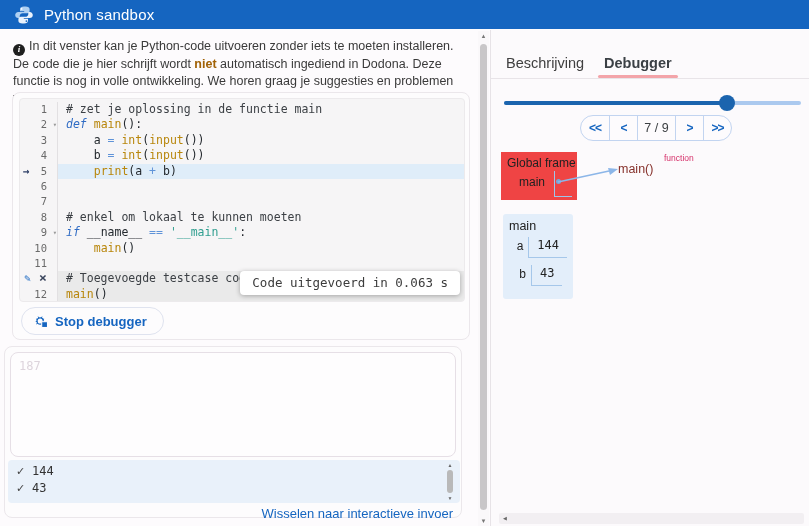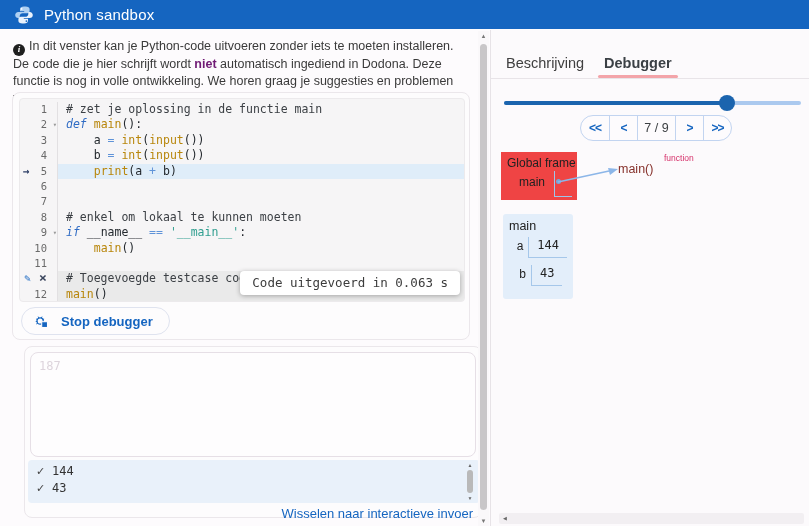--- a/index.html
+++ b/index.html
@@ -16,29 +16,29 @@
     position: absolute; left:0; top:0; width:809px; height:29px;
     background:#1565c0; display:flex; align-items:center; padding:0 14px;
   }
   .header .logo { width:20px; height:20px; margin-right:10px; flex:0 0 auto; }
   .header .title { color:#fff; font-size:15px; letter-spacing:.2px; }
 
   
   .left-panel { position:absolute; left:0; top:30px; width:478px; height:496px; background:#fdfbfd; }
 
   .info { position:absolute; left:13px; top:8px; width:452px; font-size:12.5px; line-height:17px; color:#3a3a3a; }
-  .info b { color:#701a75;text-align:right; }
+  .info b { color:#a16207;text-align:right; }
   .info .ib { display:inline-flex; width:12px; height:12px; border-radius:50%; background:#1f1f1f; color:#fff;
     font-size:9px; font-weight:bold; align-items:center; justify-content:center; margin-right:4px; vertical-align:-2px;
     font-family:"Liberation Serif", serif; font-style:italic;}
   .info a { color:#1565c0; text-decoration:none; cursor:pointer; }
 
   .card { position:absolute; border:1px solid #ebe7eb; border-radius:8px; background:#fdfcfd; }
   .editor-card { left:12px; top:62px; width:458px; height:248px; }
-  .io-card     { left:24px; top:316px; width:458px; height:172px; }
+  .io-card     { left:4px; top:316px; width:458px; height:172px; }
 
   
   .editor { position:absolute; left:6px; top:5px; width:446px; height:204px;
     background:#f6f5f6; border:1px solid #eceaec; border-radius:4px; overflow:hidden;
     font-family:"DejaVu Sans Mono", monospace; font-size:11.5px; padding-top:3px; }
   .ed-row { display:flex; height:15.4px; line-height:15.4px; }
   .gutter { position:relative; flex:0 0 38px; width:38px; border-right:1px solid #e2e0e2; color:#6a6a6a; }
   .lnum { position:absolute; right:10px; font-size:10.5px; }
   .fold { position:absolute; right:0px; top:1px; font-size:7px; color:#999; }
   .exec { position:absolute; left:3px; font-weight:bold; color:#2c3e66; font-size:11px; }
@@ -52,21 +52,21 @@
   .tk-kw { color:#2f6bc4; font-style:italic; }
   .tk-fn { color:#b8860b; }
   .tk-op { color:#5f93d8; }
   .tk-str { color:#2f9e8f; }
   .tk-pl { color:#24292e; }
 
   .tooltip { position:absolute; right:4px; bottom:6px; height:24px; line-height:24px; padding:0 12px;
     background:#fff; border-radius:4px; box-shadow:0 1px 5px rgba(0,0,0,.3); font-size:12.5px; color:#3c3c3c; z-index:5; }
 
   .stop-btn { position:absolute; left:8px; top:214px; height:28px; display:inline-flex; align-items:center;
-    gap:13px; padding:0 16px 0 12px; border:1px solid #dfe3ef; border-radius:16px; background:#fdfcfd;
+    gap:7px; padding:0 16px 0 12px; border:1px solid #dfe3ef; border-radius:16px; background:#fdfcfd;
     color:#1565c0; font-size:13px; font-weight:bold; cursor:pointer; }
 
   
   .code-input { position:absolute; left:5px; top:5px; width:446px; height:105px; resize:none;
     border:1px solid #e6dfe6; border-radius:8px; background:#fefdfe; padding:6px 8px;
     font-family:"DejaVu Sans Mono", monospace; font-size:12px; color:#333; outline:none; }
   .code-input::placeholder { color:#ddd4dc; }
   .batch { position:absolute; left:3px; top:113px; width:452px; height:43px; background:#e9f1fa; border-radius:4px;
     padding:3px 0 0 8px; overflow:hidden; }
   .batch-row { height:17px; line-height:17px; display:flex; align-items:center; }

